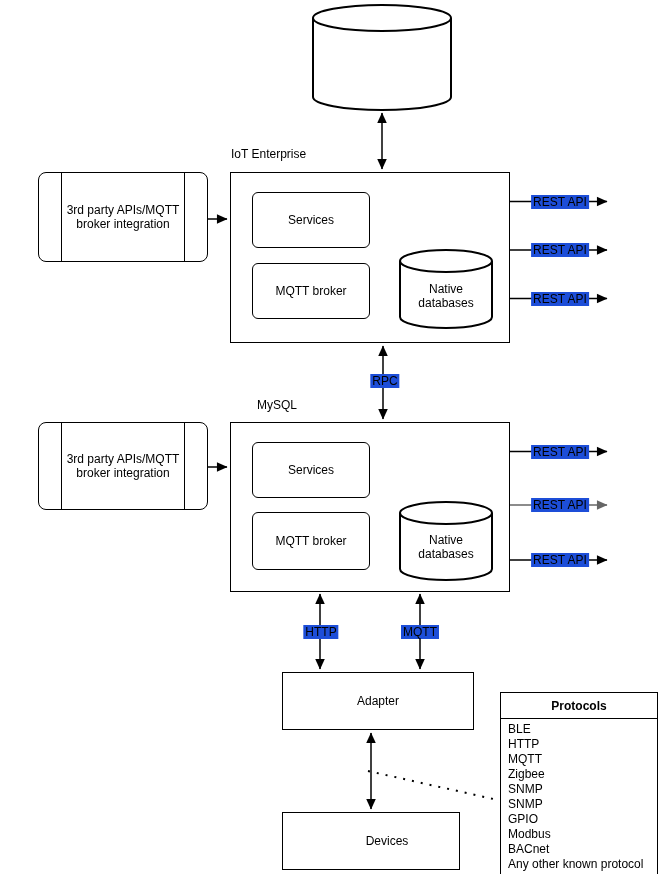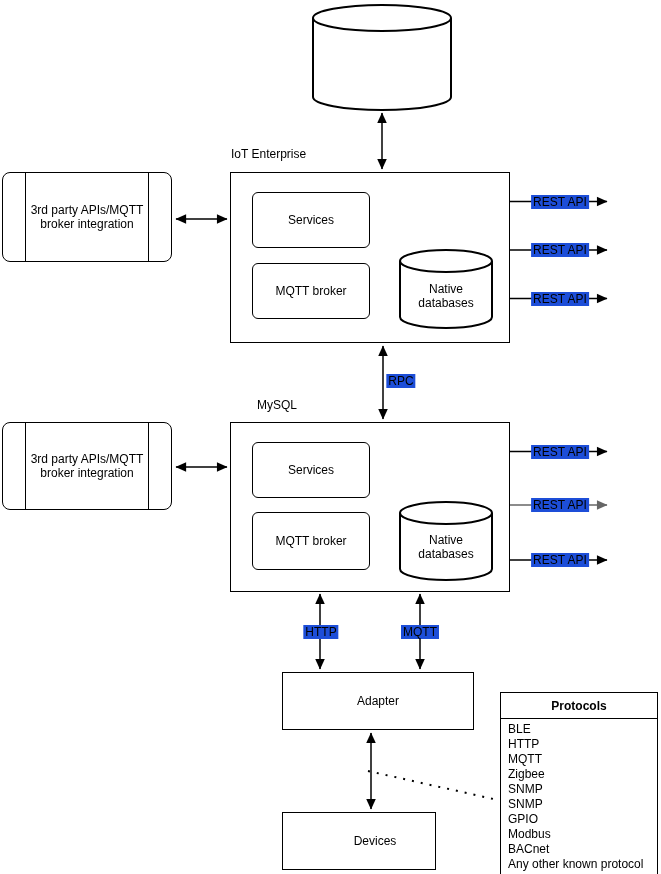--- a/index.html
+++ b/index.html
@@ -8,21 +8,21 @@
     font-family:"Liberation Sans",sans-serif;font-size:12px;color:#000;
     overflow:hidden;
   }
   svg.connectors{position:absolute;left:0;top:0;z-index:0;}
   .box{
     position:absolute;box-sizing:border-box;border:1px solid #000;background:#fff;
     display:flex;align-items:center;justify-content:center;text-align:center;z-index:1;
   }
   .container-box{background:transparent;z-index:1;}
   .rounded{border-radius:6px;}
-  .process{border-radius:8px;padding:0 26px;}
+  .process{border-radius:8px;padding:0 26px;margin-left:36px;}
   .process .bar{position:absolute;top:0;bottom:0;width:0;border-left:1px solid #000;}
   .process .bar.left{left:22px;}
   .process .bar.right{right:22px;}
   .node-label{white-space:pre-line;line-height:14px;}
   .free-label{position:absolute;z-index:2;white-space:nowrap;line-height:14px;}
   .centered{transform:translate(-50%,-50%);text-align:center;}
   .on-line{background:#1d4ed8;padding:0 2px;}
   .cyl-label{position:absolute;z-index:2;text-align:center;white-space:pre-line;line-height:14px;transform:translate(-50%,-50%);}
   .protocols{
     position:absolute;box-sizing:border-box;border:1px solid #000;background:#fff;z-index:1;
@@ -122,28 +122,28 @@
     <span class="node-label">3rd party APIs/MQTT broker integration</span>
   </div>
 
   <div class="free-label centered on-line" style="left:560px;top:202px;">REST API</div>
   <div class="free-label centered on-line" style="left:560px;top:250px;">REST API</div>
   <div class="free-label centered on-line" style="left:560px;top:299px;">REST API</div>
   <div class="free-label centered on-line" style="left:560px;top:452px;">REST API</div>
   <div class="free-label centered on-line" style="left:560px;top:505px;">REST API</div>
   <div class="free-label centered on-line" style="left:560px;top:560px;">REST API</div>
 
-  <div class="free-label centered on-line" style="left:401px;top:381px;">RPC</div>
+  <div class="free-label centered on-line" style="left:385px;top:381px;">RPC</div>
   <div class="free-label centered on-line" style="left:321px;top:632px;">HTTP</div>
   <div class="free-label centered on-line" style="left:420px;top:632px;">MQTT</div>
 
   <div class="box" style="left:282px;top:672px;width:192px;height:58px;">
     <span class="node-label">Adapter</span>
   </div>
-  <div class="box" style="left:282px;top:812px;width:154px;height:58px;padding-left:32px;">
+  <div class="box" style="left:282px;top:812px;width:178px;height:58px;padding-left:32px;">
     <span class="node-label">Devices</span>
   </div>
 
   <div class="protocols" style="left:500px;top:692px;width:158px;height:212px;">
     <div class="hdr">Protocols</div>
     <div class="list">
       <div>BLE</div>
       <div>HTTP</div>
       <div>MQTT</div>
       <div>Zigbee</div>

